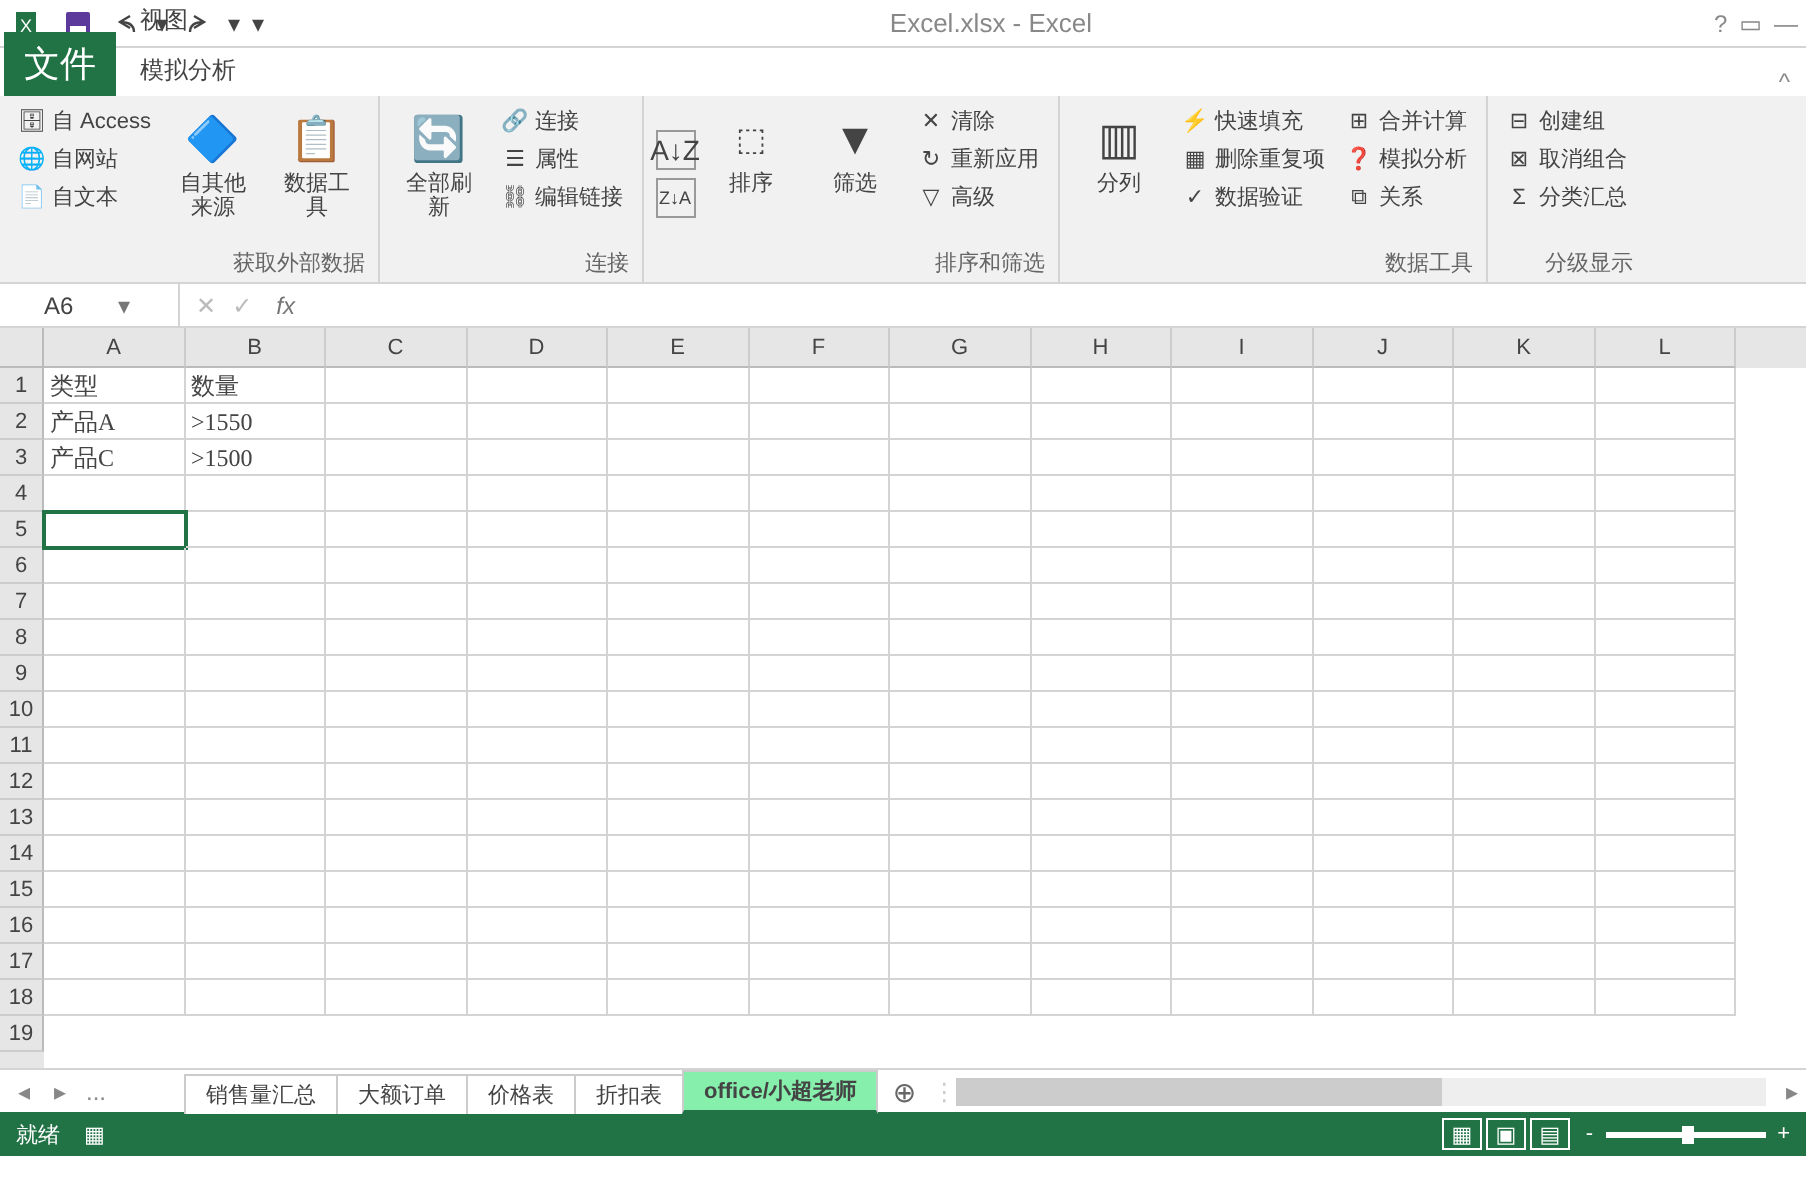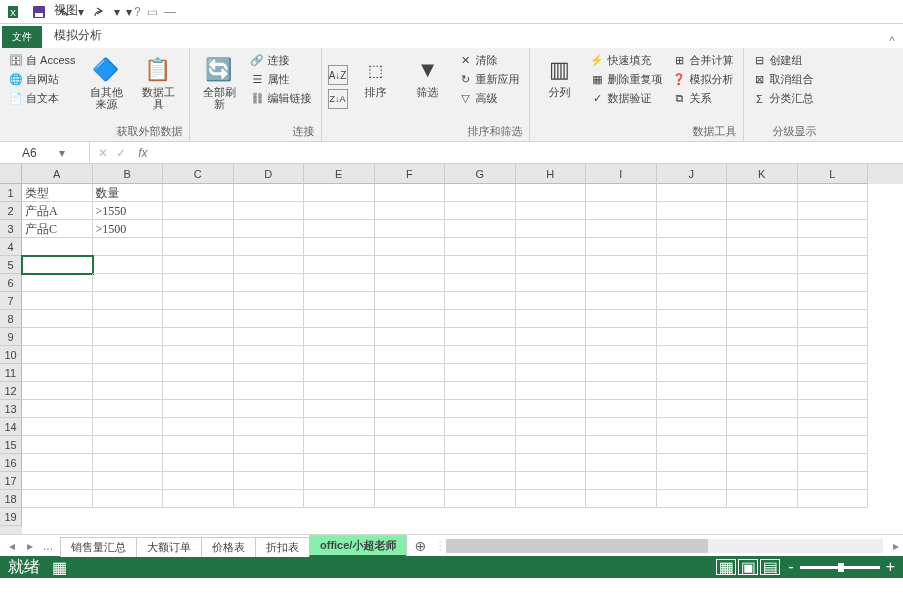--- a/index.html
+++ b/index.html
@@ -5,21 +5,21 @@
 * { margin: 0; padding: 0; box-sizing: border-box; font-family: "Microsoft YaHei", SimSun, sans-serif; }
 body { width: 903px; height: 596px; background: #fff; overflow: hidden; font-size: 12px; color: #444; }
 
 .titlebar { height: 24px; background: #fff; display: flex; align-items: center; padding: 0 4px; border-bottom: 1px solid #d4d4d4; }
 .qat { display: flex; align-items: center; gap: 2px; }
 .qat-btn { width: 22px; height: 20px; display: flex; align-items: center; justify-content: center; cursor: pointer; }
 .title-center { flex: 1; text-align: center; color: #888; font-size: 13px; }
 .title-right { display: flex; gap: 6px; }
 
 .tabbar { height: 24px; background: #fff; display: flex; align-items: flex-end; padding: 0 2px; }
-.filetab { background: #217346; color: #fff; padding: 4px 10px; font-size: 10px; cursor: pointer; }
+.filetab { background: #217346; color: #fff; padding: 4px 10px; font-size: 18px; cursor: pointer; }
 .tab { padding: 4px 12px; font-size: 12px; cursor: pointer; color: #444; }
 .tabbar-right { margin-left: auto; padding-right: 6px; }
 
 .ribbon { height: 94px; background: #f1f1f1; border-bottom: 1px solid #d4d4d4; display: flex; }
 .rgroup { border-right: 1px solid #d4d4d4; padding: 4px 6px 0 6px; display: flex; flex-direction: column; }
 .rgroup-body { flex: 1; display: flex; gap: 4px; }
 .rgroup-label { text-align: right; font-size: 11px; color: #666; padding: 2px 0; }
 .rbtn-col { display: flex; flex-direction: column; gap: 2px; }
 .rbtn-s { display: flex; align-items: center; gap: 3px; padding: 1px 3px; cursor: pointer; font-size: 11px; white-space: nowrap; }
 .rbtn-l { display: flex; flex-direction: column; align-items: center; padding: 2px 4px; cursor: pointer; width: 48px; }
@@ -42,28 +42,28 @@
 .colhdrs { height: 20px; display: flex; background: #e6e6e6; }
 .colhdr { width: 70.5px; border-right: 1px solid #ccc; border-bottom: 1px solid #bbb; text-align: center; font-size: 11px; line-height: 20px; cursor: pointer; }
 .cells { }
 .cellrow { display: flex; height: 18px; }
 .cell { width: 70.5px; border-right: 1px solid #d4d4d4; border-bottom: 1px solid #d4d4d4; padding: 0 3px; font-size: 12px; line-height: 18px; overflow: hidden; cursor: cell; font-family: SimSun, serif; }
 .cell.active { outline: 2px solid #217346; outline-offset: -1px; }
 
 .sheetbar { height: 22px; background: #fff; border-top: 1px solid #d4d4d4; display: flex; align-items: center; }
 .sheet-nav { display: flex; gap: 2px; padding: 0 4px; }
 .sheet-nav-btn { width: 16px; text-align: center; color: #888; cursor: pointer; }
-.sheet-tabs { display: flex; align-items: flex-end; }
+.sheet-tabs { display: flex; align-items: flex-end; margin-left: 32px; }
 .sheet-tab { padding: 2px 10px; border: 1px solid #ccc; border-bottom: none; margin-right: -1px; background: #fff; font-size: 11px; cursor: pointer; }
 .sheet-tab.active { background: #86efac; border-bottom: 2px solid #217346; font-weight: bold; }
 .sheet-add { padding: 0 8px; font-size: 14px; color: #666; cursor: pointer; }
 .hscroll { flex: 1; margin: 0 6px; height: 14px; background: #eee; position: relative; }
 .hscroll-thumb { position: absolute; left: 0; width: 60%; height: 100%; background: #ccc; }
 
-.statusbar { height: 22px; background: #217346; color: #fff; display: flex; align-items: center; padding: 11px 8px; font-size: 16px; }
+.statusbar { height: 22px; background: #217346; color: #fff; display: flex; align-items: center; padding: 11px 8px; font-size: 11px; }
 .statusbar .spacer { flex: 1; }
 .view-btns { display: flex; gap: 2px; }
 .view-btn { width: 20px; height: 16px; border: 1px solid #fff; display: flex; align-items: center; justify-content: center; cursor: pointer; }
 .zoom { display: flex; align-items: center; gap: 6px; margin-left: 8px; }
 .zoom-track { width: 80px; height: 3px; background: #fff; position: relative; }
 .zoom-thumb { position: absolute; left: 38px; top: -3px; width: 6px; height: 9px; background: #fff; }
 
 svg { display: block; }
 </style>
 </head>
@@ -90,20 +90,21 @@
       </div>
     <div class="qat-btn" style="width:10px">▾</div>
     <div class="qat-btn">
         <svg width="14" height="14">
           <path d="M5 3 L10 6 L5 9 M10 6 Q3 6 3 11" stroke="#444" fill="none" stroke-width="1.2"></path>
         </svg>
       </div>
     <div class="qat-btn" style="width:10px">▾</div>
     <div class="qat-btn" style="width:10px">▾</div>
   </div>
+  <div class="title-center">Excel.xlsx - Excel</div>
   <div class="title-right">
     <span style="color:#888;cursor:pointer">?</span>
     <span style="color:#888;cursor:pointer">▭</span>
     <span style="color:#888;cursor:pointer">—</span>
   </div>
 </div>
 
 <div class="tabbar">
   <div class="filetab">文件</div>
   <div id="tabs-host">
@@ -163,21 +164,21 @@
           </div>
       </div>
     </div>
     <div class="rgroup-label">连接</div>
   </div>
 
   <div class="rgroup">
     <div class="rgroup-body">
       <div class="rbtn-col" style="justify-content:center;gap:4px">
         <div class="rbtn-s" style="border:1px solid #999;width:20px;height:20px;justify-content:center;padding:0">
-            <span style="font-size:10px">A↓Z</span>
+            <span style="font-size:14px">A↓Z</span>
           </div>
         <div class="rbtn-s" style="border:1px solid #999;width:20px;height:20px;justify-content:center;padding:0">
             <span style="font-size:9px">Z↓A</span>
           </div>
       </div>
       <div class="rbtn-l">
           <span class="ico" style="font-size:16px">⬚</span>
           <span class="lbl">排序</span>
         </div>
       <div class="rbtn-l">

